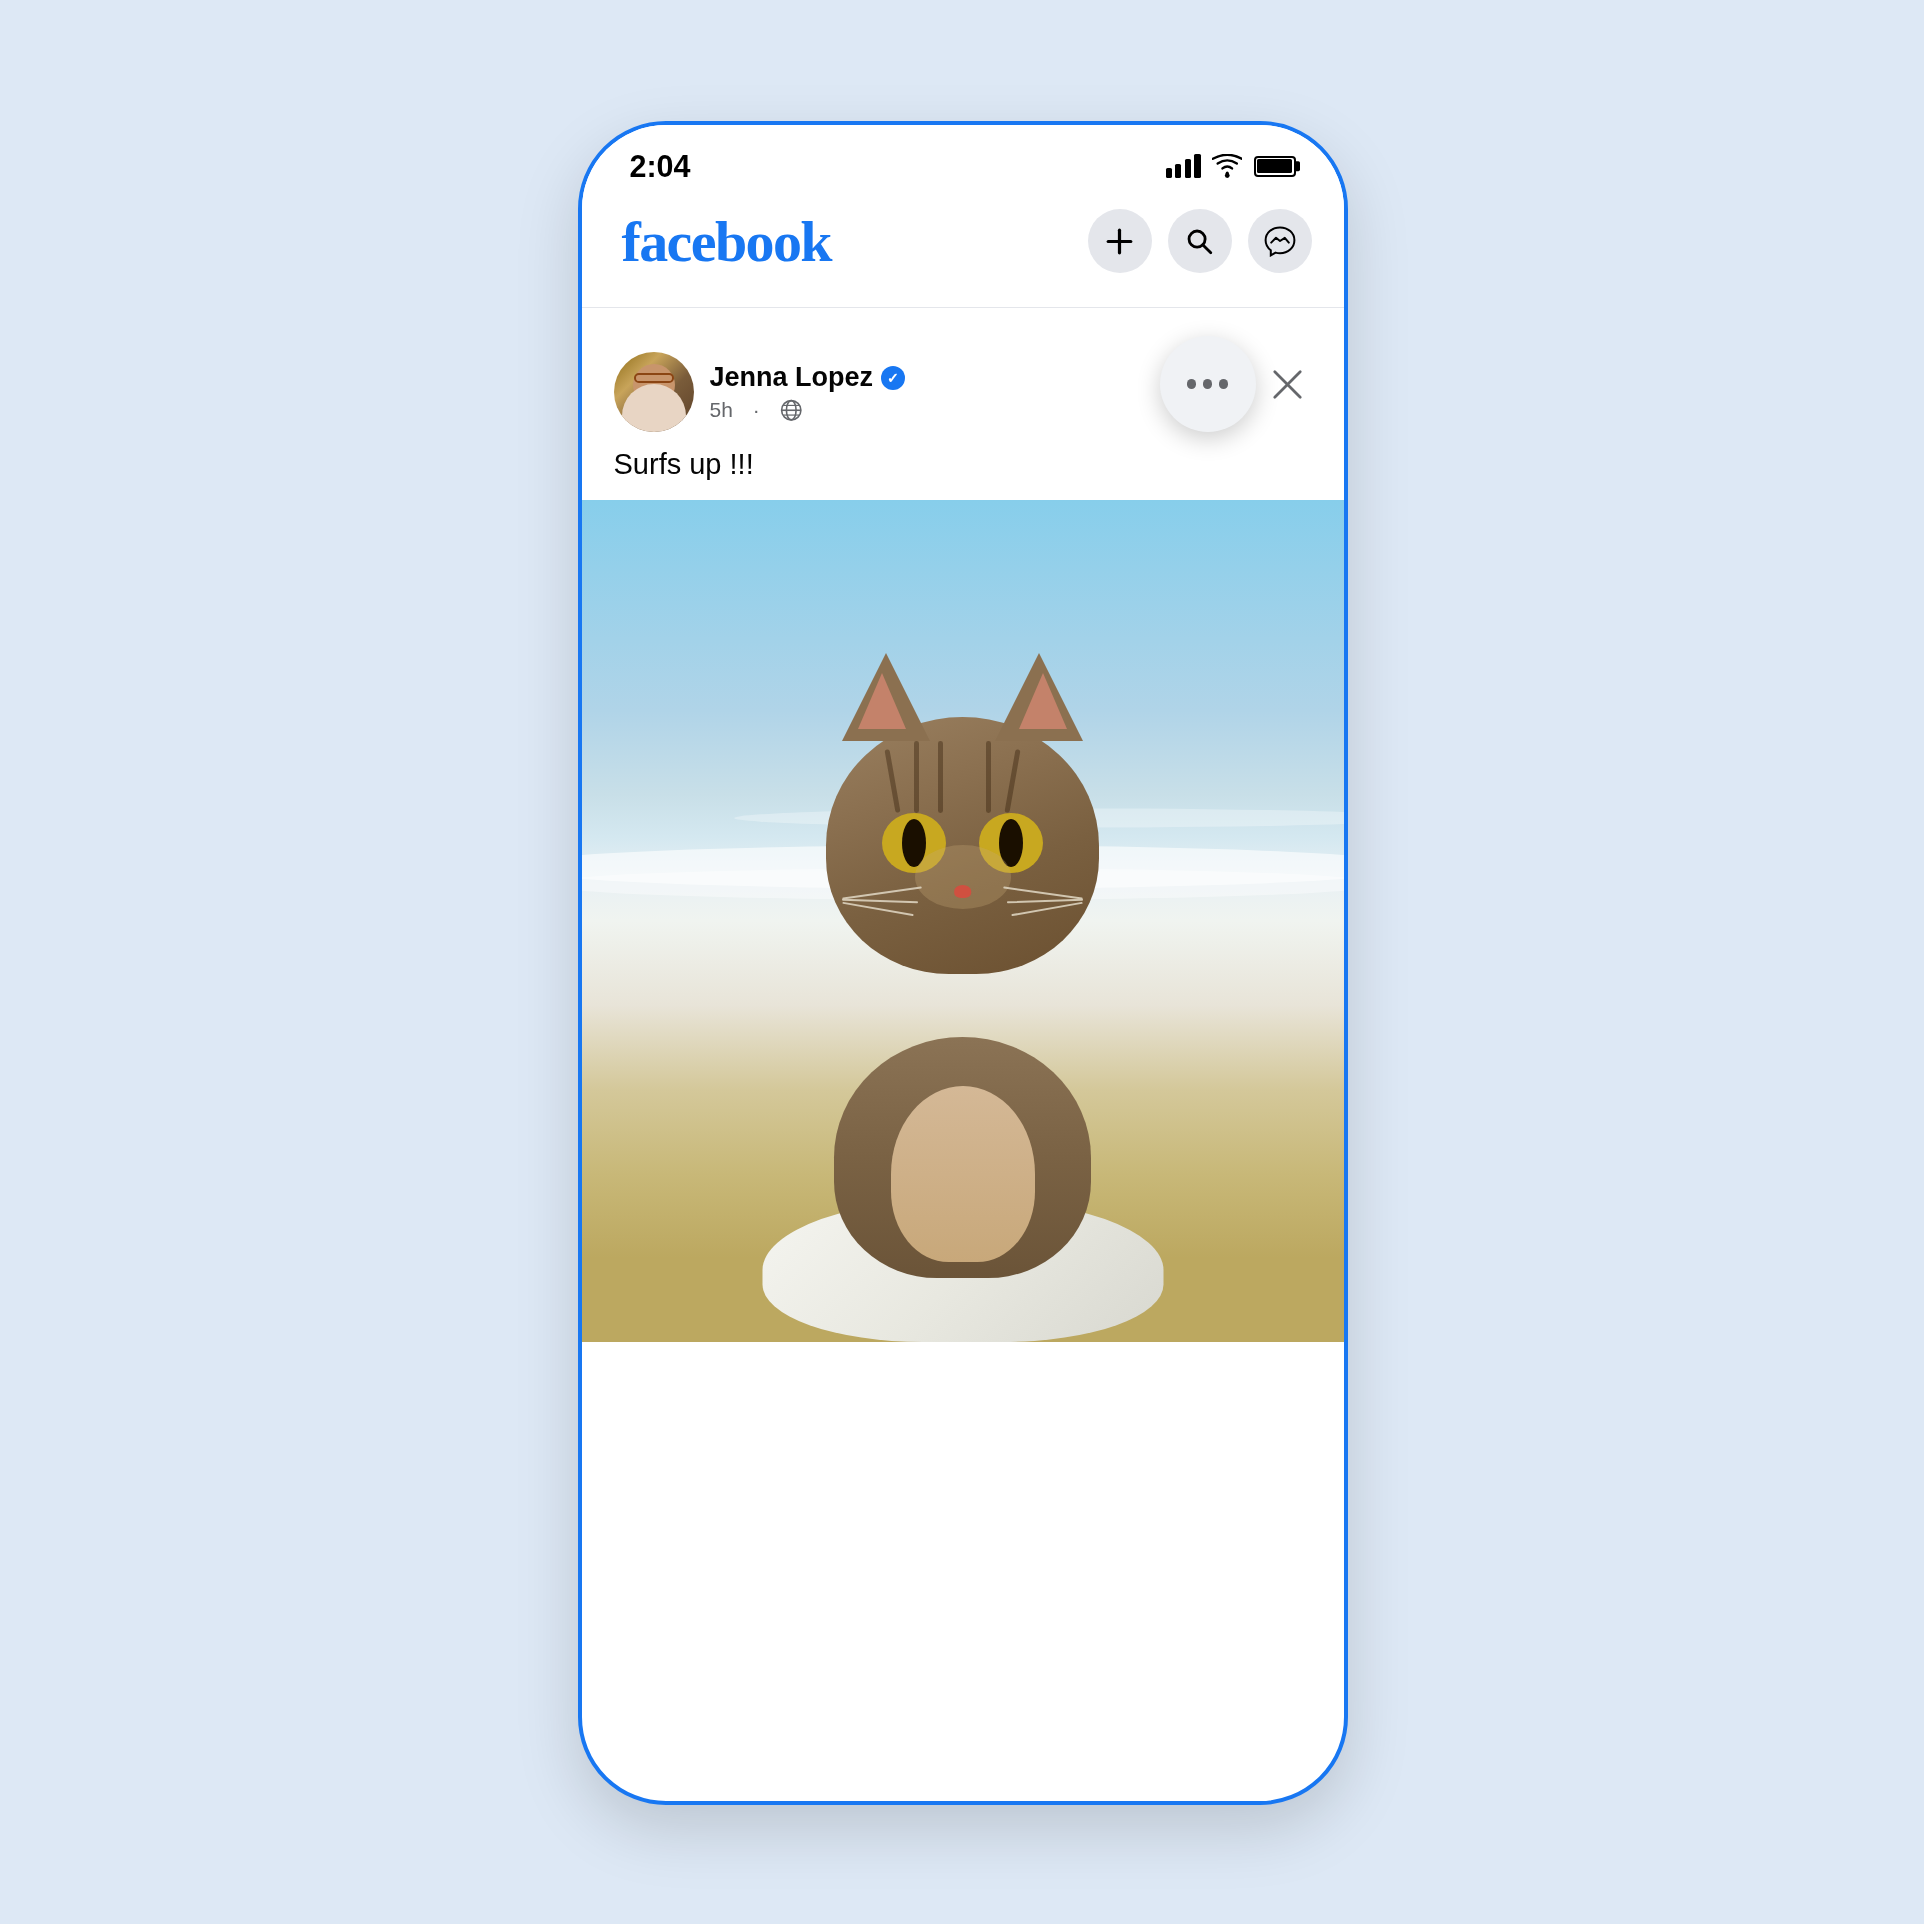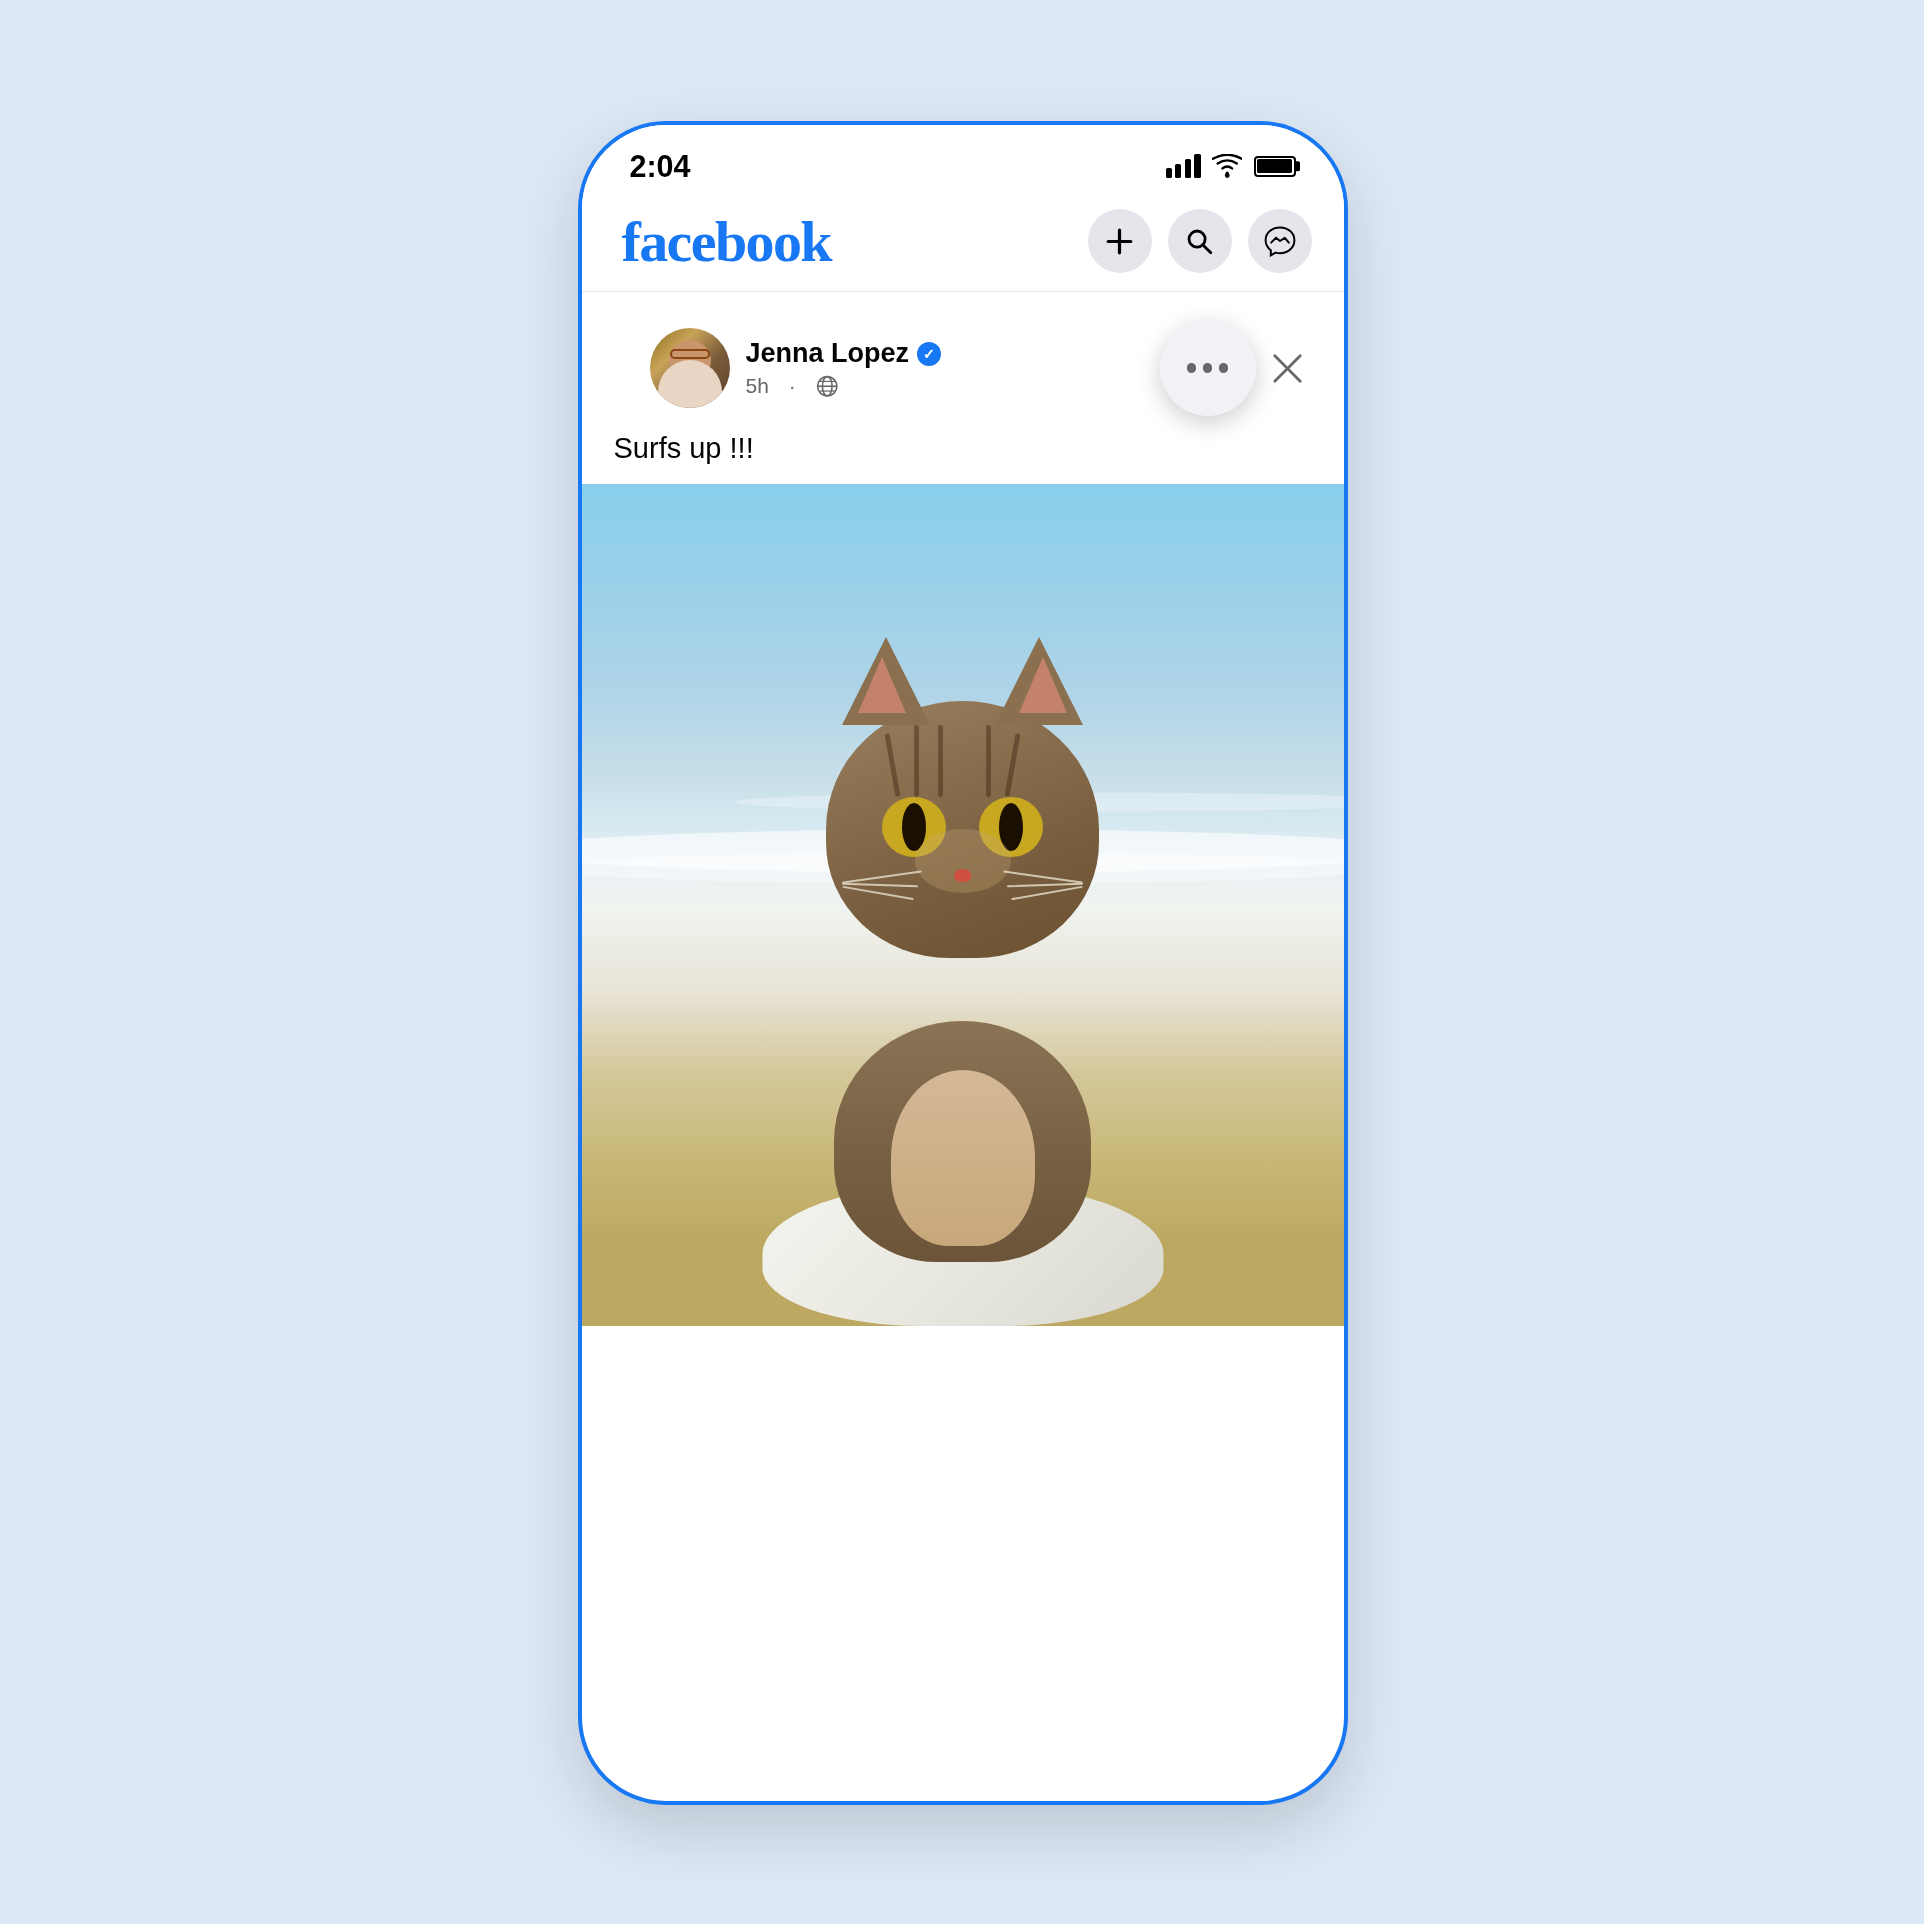--- a/index.html
+++ b/index.html
@@ -89,21 +89,21 @@
       height: 100%;
       width: 100%;
       border-radius: 1.6px;
     }
 
     
     .app-header {
       display: flex;
       justify-content: space-between;
       align-items: center;
-      padding: 16px 32px 16px 40px;
+      padding: 16px 32px 32px 40px;
       background: #fff;
     }
 
     .facebook-logo {
       font-size: 58px;
       font-weight: 800;
       color: #1877f2;
       letter-spacing: -1.6px;
       font-family: Georgia, 'Times New Roman', serif;
     }
@@ -131,24 +131,23 @@
 
     
     .post-card {
       background: #fff;
       margin-top: 4.8px;
       position: relative;
     }
 
     .post-header {
       display: flex;
-      align-items: center;
+      align-items: flex-end;
       padding: 24px 32px 16px 32px;
       justify-content: space-between;
-      margin-left: 36px;
     }
 
     .post-user-info {
       display: flex;
       align-items: center;
       gap: 16px;
     }
 
     .avatar {
       width: 80px;

